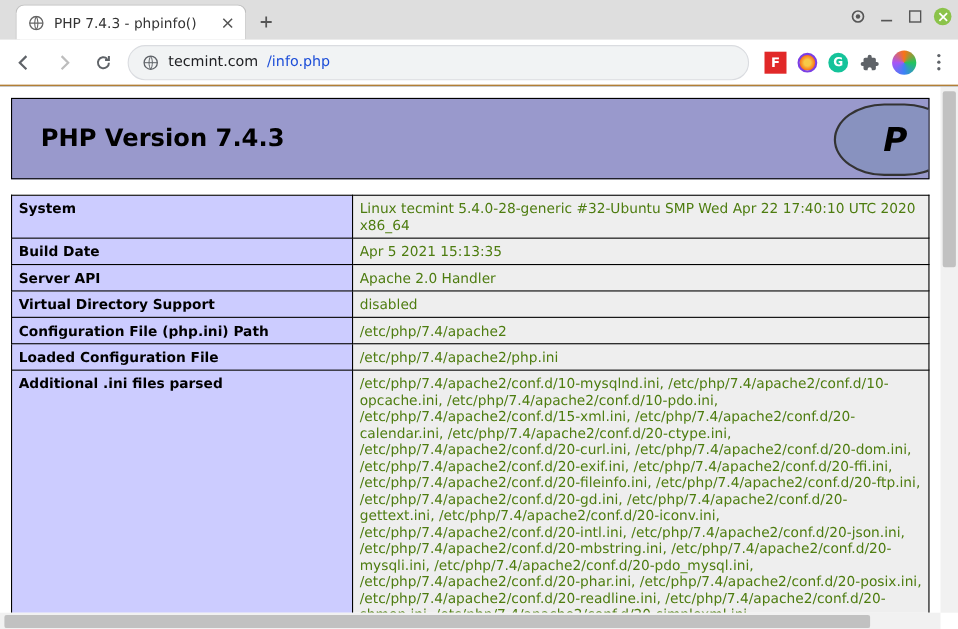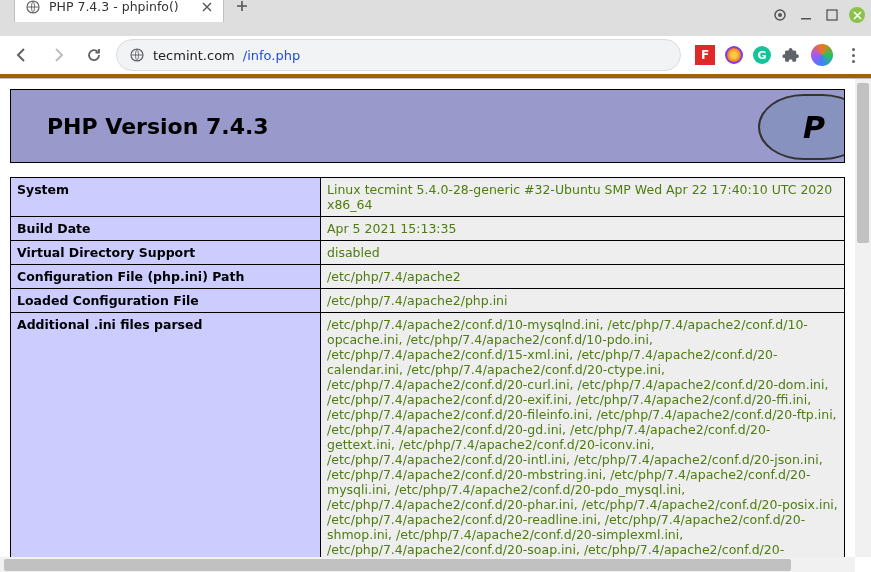--- a/index.html
+++ b/index.html
@@ -1,31 +1,31 @@
 <!DOCTYPE html>
 <html><head>
 <meta charset="utf-8">
 <style>
   * { box-sizing: border-box; }
   html, body { margin:0; padding:0; font-family: "DejaVu Sans", Arial, sans-serif; font-size:13px; }
   body { background:#fff; width:871px; height:572px; overflow:hidden; position:relative; }
 
   
   .browser-chrome { background:#dedede; border-bottom:1px solid #bfbfbf; }
-  .tab-row { display:flex; align-items:flex-end; height:36px; padding:4px 4px 14px 14px; gap:6px; }
+  .tab-row { display:flex; align-items:flex-end; height:36px; padding:4px 4px 0 14px; gap:6px; }
   .tab { background:#fff; border:1px solid #bfbfbf; border-bottom:none; border-radius:8px 8px 0 0; height:32px; min-width:210px; display:flex; align-items:center; padding:0 8px 0 10px; gap:8px; font-size:12.5px; color:#333; }
   .favicon { width:16px; height:16px; display:flex; align-items:center; justify-content:center; color:#444; }
   .tab-title { flex:1; white-space:nowrap; overflow:hidden; text-overflow:ellipsis; }
   .tab-close { width:16px; height:16px; display:flex; align-items:center; justify-content:center; color:#555; border-radius:50%; cursor:pointer; }
   .new-tab { width:24px; height:24px; display:flex; align-items:center; justify-content:center; color:#444; cursor:pointer; margin-bottom:4px;}
   .window-controls { position:absolute; right:6px; top:6px; display:flex; gap:8px; align-items:center; }
   .win-ctl { width:18px; height:18px; display:flex; align-items:center; justify-content:center; color:#555; cursor:pointer; }
   .win-close-circle { width:16px; height:16px; border-radius:50%; background:#8bc34a; display:flex; align-items:center; justify-content:center; color:#fff; font-size:10px; cursor:pointer;}
 
-  .toolbar { background:#fff; display:flex; align-items:center; height:42px; padding:0 8px; gap:8px; border-bottom:4px solid #a16207; }
+  .toolbar { background:#fff; display:flex; align-items:center; height:42px; padding:0 8px; gap:8px; border-bottom:1px solid #a16207; }
   .nav-btn { width:28px; height:28px; display:flex; align-items:center; justify-content:center; color:#5f6368; border-radius:50%; cursor:pointer; }
   .nav-btn.disabled { color:#bdbdbd; }
   .omnibox { flex:1; background:#f1f3f4; border:1px solid #dadce0; border-radius:18px; height:32px; display:flex; align-items:center; padding:0 12px; gap:8px; color:#5f6368; font-size:13px; }
   .omnibox .secure { width:16px; height:16px; display:flex;align-items:center;justify-content:center;}
   .omnibox .url-host { color:#202124; }
   .omnibox .url-path { color:#1d4ed8; }
   .ext-row { display:flex; align-items:center; gap:10px; padding-left:6px; }
   .ext { width:20px; height:20px; display:flex; align-items:center; justify-content:center; cursor:pointer; }
   .ext.flip { background:#e12828; color:#fff; font-weight:bold; font-size:12px; }
   .ext.circle { border:2px solid #7b3fe4; border-radius:50%; width:18px; height:18px; background: radial-gradient(circle, #f7c948 30%, #f97316 70%);}
@@ -37,21 +37,21 @@
 
   
   .viewport { width:100%; height:calc(572px - 36px - 42px); overflow:hidden; position:relative; background:#fff; }
   .page-scroll { position:absolute; inset:0 16px 16px 0; overflow:hidden; padding:10px; }
   .vscroll { position:absolute; top:0; right:0; width:16px; height:calc(100% - 16px); background:#f1f1f1; }
   .vscroll .thumb { position:absolute; left:2px; right:2px; top:4px; height:160px; background:#c1c1c1; border-radius:2px; }
   .hscroll { position:absolute; bottom:0; left:0; right:16px; height:16px; background:#f1f1f1;}
   .hscroll .thumb { position:absolute; top:2px; bottom:2px; left:4px; width:92%; background:#c1c1c1; border-radius:2px;}
 
   .php-banner { position:relative; background:#9999cc; border:1px solid #000; padding:14px 18px; overflow:hidden; height:74px; display:flex; align-items:center;}
-  .php-banner h1 { margin:18px; font-size:22px; font-weight:bold; color:#000; }
+  .php-banner h1 { margin:8px; font-size:22px; font-weight:bold; color:#000; }
   .php-logo { position:absolute; right:-24px; top:4px; width:110px; height:66px; background:#8892bf; border-radius:50%/60%; border:2px solid #333; display:flex; align-items:center; justify-content:center; color:#000; font-style:italic; font-weight:bold; font-size:30px; letter-spacing:-2px;}
 
   table.info { width:100%; border-collapse:collapse; margin-top:14px; }
   table.info td { border:1px solid #000; padding:4px 6px; font-size:12.5px; vertical-align:top; }
   table.info td.key { background:#ccccff; font-weight:bold; width:310px; color:#000;margin-top:20px; }
   table.info td.val { background:#eeeeee; color:#4d7c0f; word-break:break-word; }
 </style>
 </head>
 <body>
 
@@ -158,20 +158,24 @@
       <tbody id="info-body">
           <tr>
             <td class="key">System</td>
             <td class="val">Linux tecmint 5.4.0-28-generic #32-Ubuntu SMP Wed Apr 22 17:40:10 UTC 2020 x86_64</td>
           </tr>
           <tr>
             <td class="key">Build Date</td>
             <td class="val">Apr 5 2021 15:13:35</td>
           </tr>
           <tr>
+            <td class="key">Server API</td>
+            <td class="val">Apache 2.0 Handler</td>
+          </tr>
+          <tr>
             <td class="key">Virtual Directory Support</td>
             <td class="val">disabled</td>
           </tr>
           <tr>
             <td class="key">Configuration File (php.ini) Path</td>
             <td class="val">/etc/php/7.4/apache2</td>
           </tr>
           <tr>
             <td class="key">Loaded Configuration File</td>
             <td class="val">/etc/php/7.4/apache2/php.ini</td>

